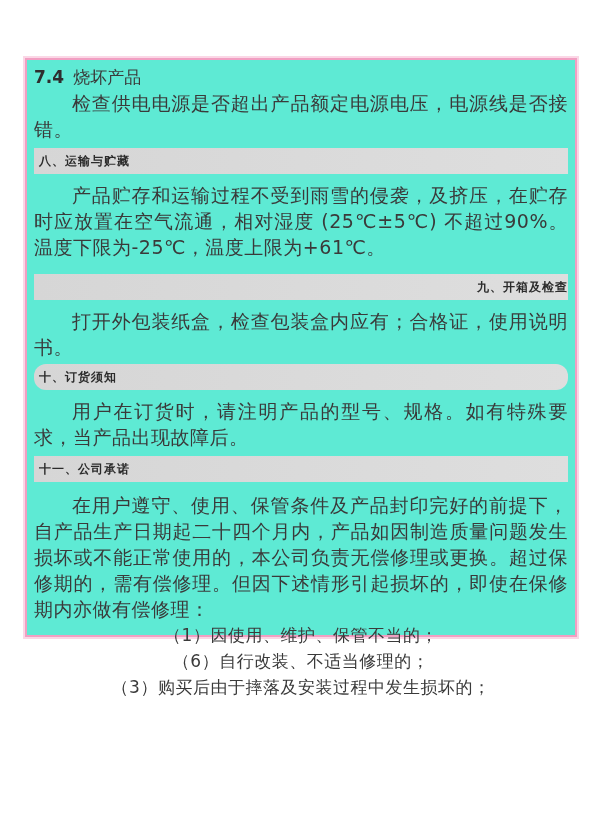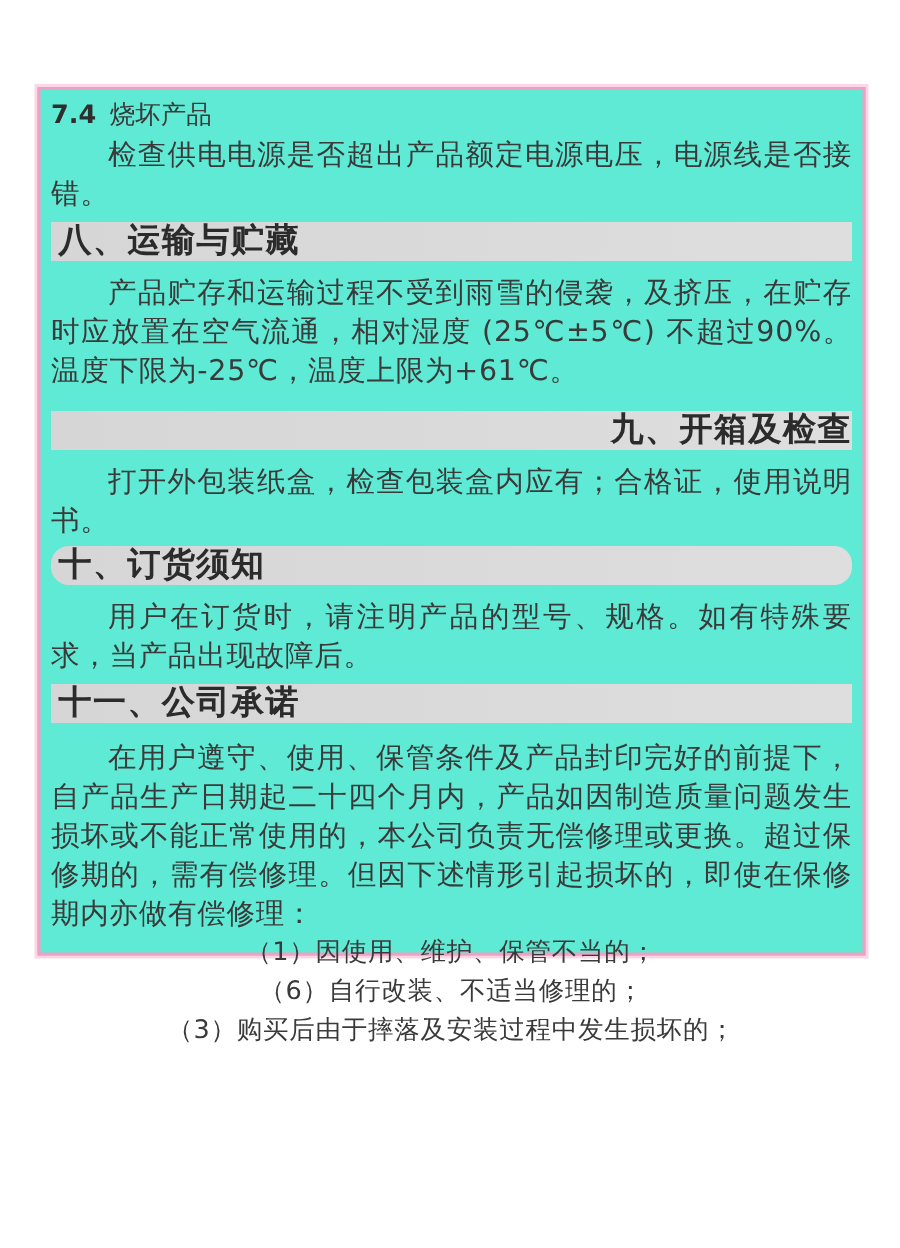--- a/index.html
+++ b/index.html
@@ -52,21 +52,21 @@
     text-align: justify;
     color: #3a3a3a;
     letter-spacing: 0.5px;
   }
   .sec-heading {
     box-sizing: border-box;
     width: 100%;
     height: 26px;
     line-height: 26px;
     background: linear-gradient(to right, #d6d6d6, #dedede);
-    font-size: 22px;
+    font-size: 12px;
     font-weight: bold;
     color: #2b2b2b;
     padding-left: 5px;
     letter-spacing: 1px;
   }
   .mt6  { margin-top: 6px; }
   .mt8  { margin-top: 8px; }
   .mt10 { margin-top: 10px; }
   .mt14 { margin-top: 14px; text-align: right; }
   .mt4  { margin-top: 4px; border-radius: 12px; }

